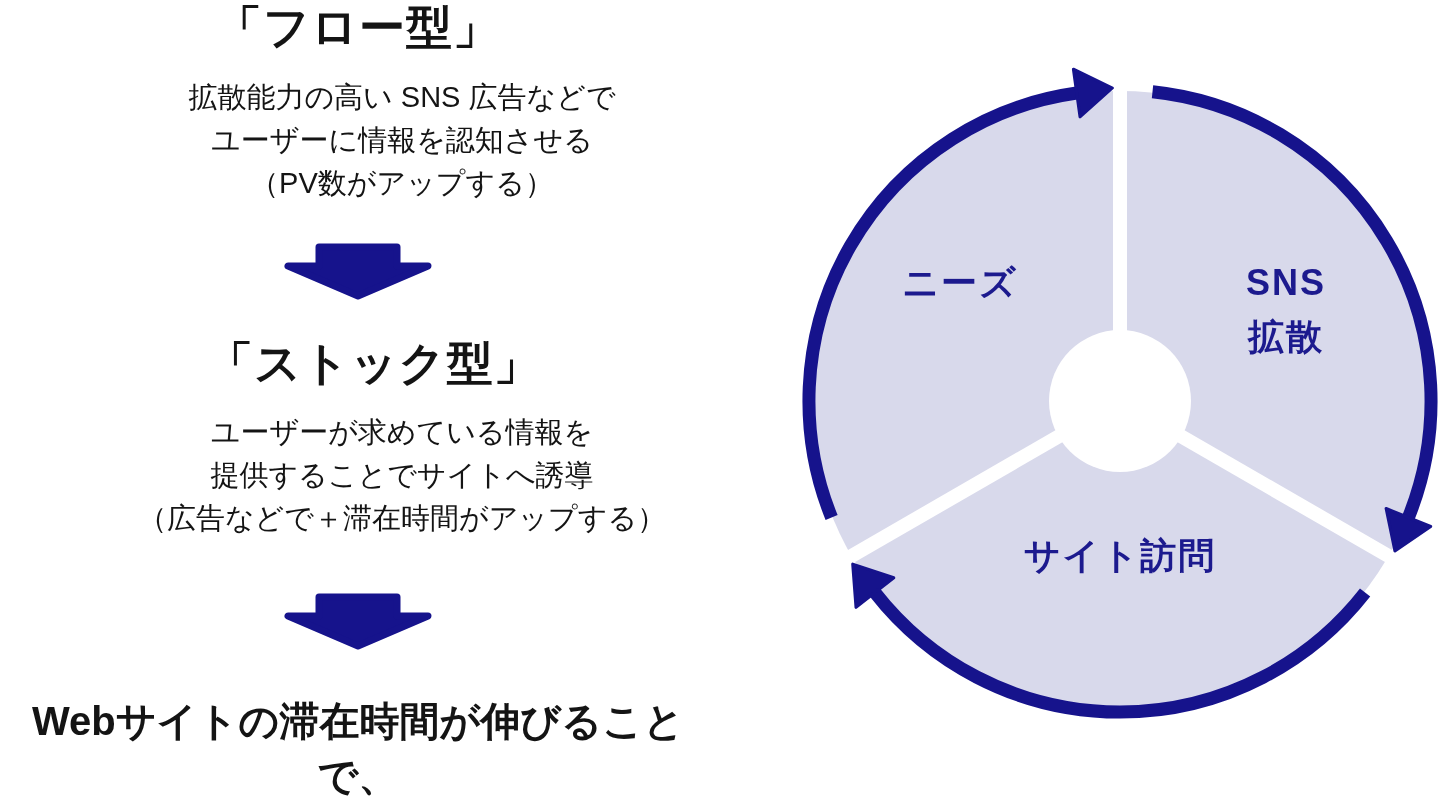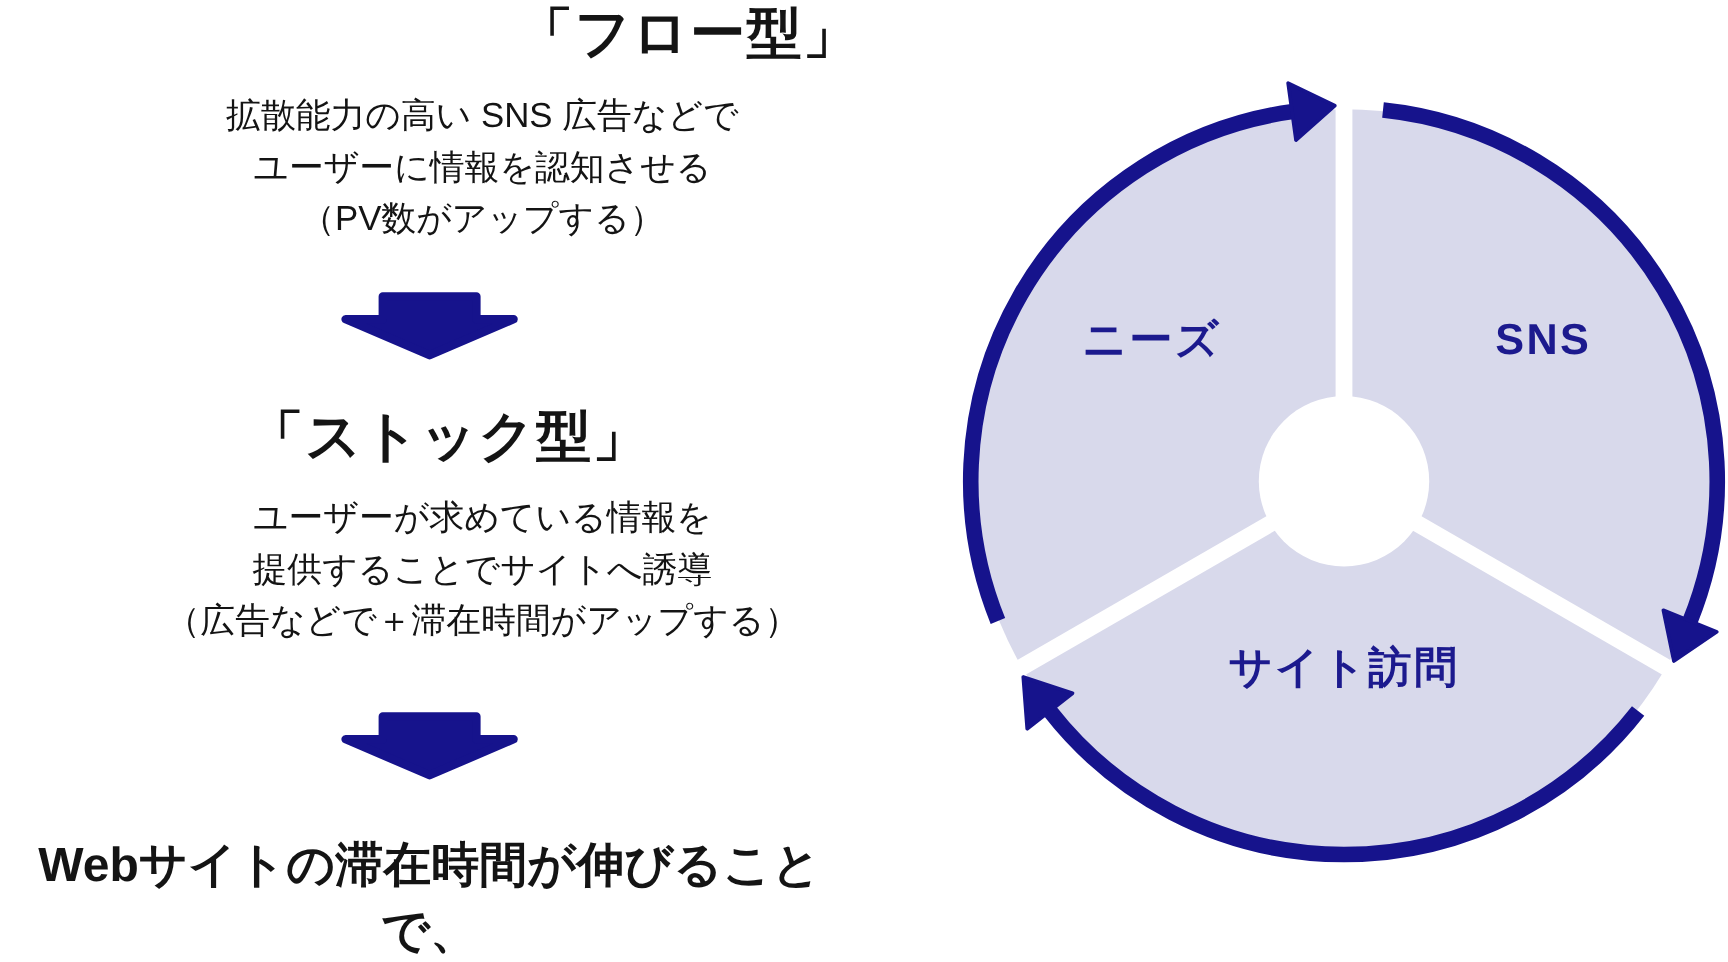--- a/index.html
+++ b/index.html
@@ -15,21 +15,21 @@
     background:var(--background);
     font-family:"Liberation Sans",sans-serif;
   }
   
   .left-col{position:absolute;left:0;top:0;width:716px;height:802px;}
   .stage-title{
     position:absolute;left:0;width:716px;margin:0;
     text-align:center;font-size:46px;font-weight:bold;line-height:54px;
     color:var(--text);letter-spacing:1px;
   }
-  .stage-title.flow{top:0;text-align:right;}
+  .stage-title.flow{top:0;}
   .stage-title.stock{top:336px;padding-left:16px;}
   .stage-body{
     position:absolute;left:0;width:716px;margin:0;
     text-align:center;font-size:29px;line-height:43px;color:var(--text);padding-left:44px;
   }
   .stage-body.flow{top:76px;}
   .stage-body.stock{top:411px;}
   .stage-body .line{display:block;}
   .block-arrow{position:absolute;left:283px;overflow:visible;}
   .block-arrow.first{top:243px;}
@@ -112,19 +112,20 @@
       <polygon class="ring-arrowhead" points="604.9,480.9 596.1,438.5 640.7,456.5"></polygon>
       <polygon class="ring-arrowhead" points="62.7,494.1 103.8,507.7 66.0,537.3"></polygon>
       <polygon class="ring-arrowhead" points="322.4,18.0 290.0,46.8 283.4,-0.8"></polygon>
     </svg>
 
     <div class="seg-label needs">
       <span class="line">ニーズ</span>
     </div>
     <div class="seg-label sns">
       <span class="line">SNS</span>
+      <span class="line">拡散</span>
     </div>
     <div class="seg-label blog">
       <span class="line">サイト訪問</span>
     </div>
   </section>
 
 </div>
 
 </body></html>

